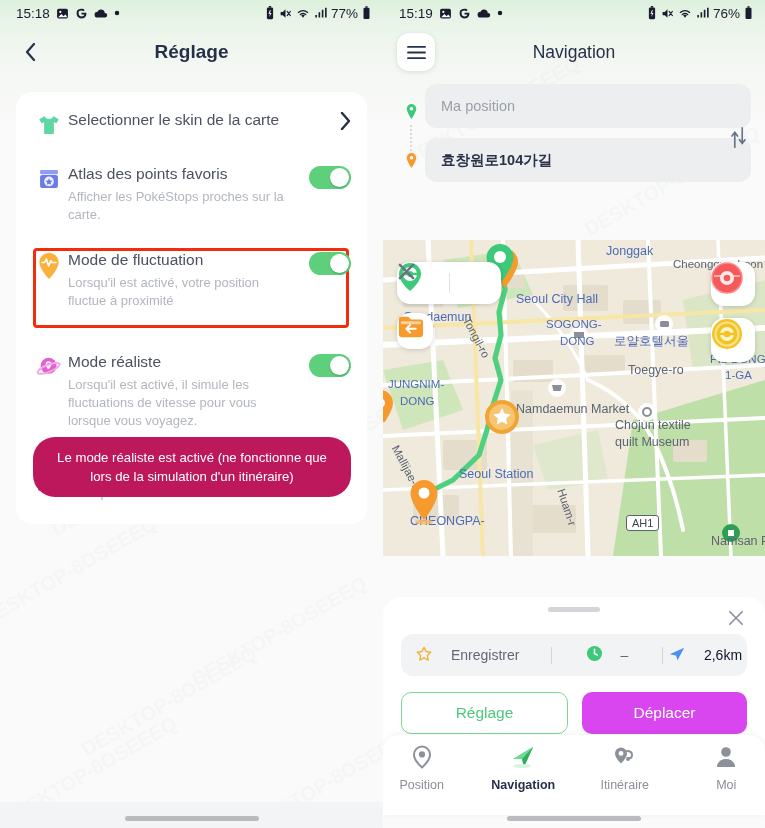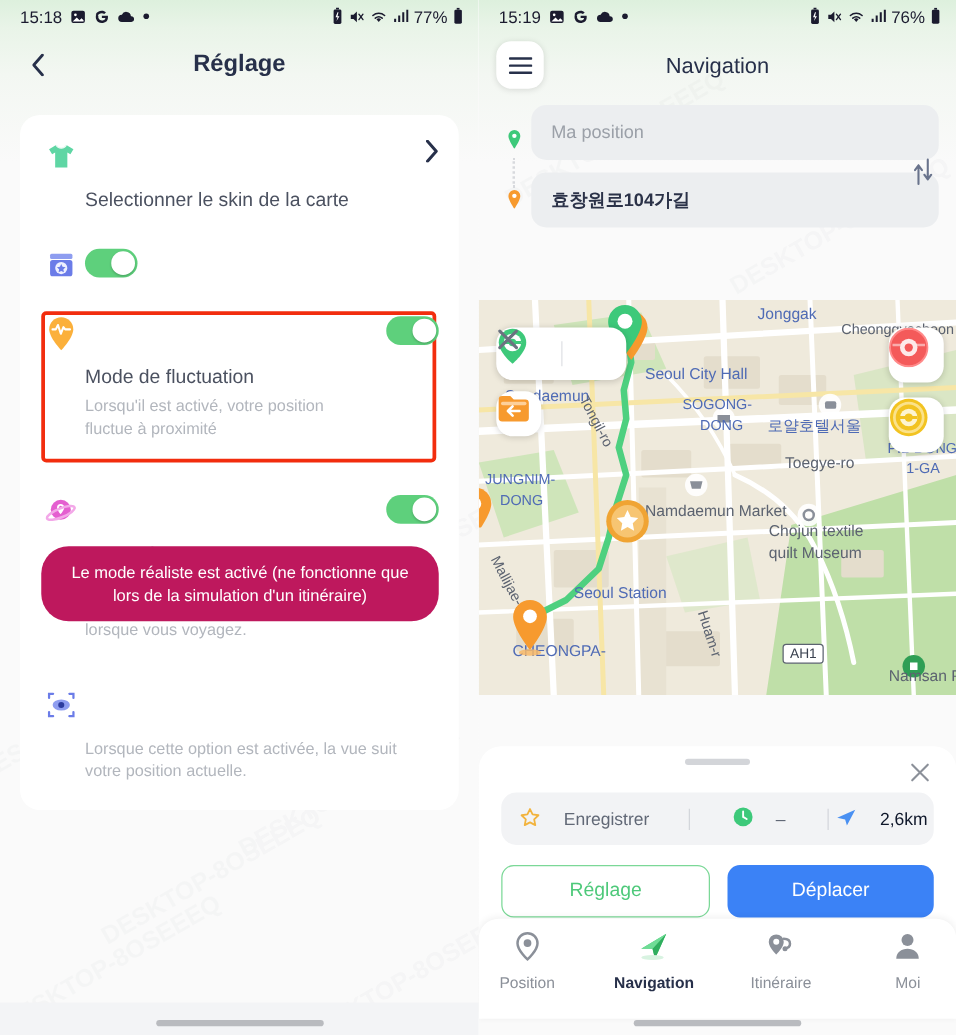--- a/index.html
+++ b/index.html
@@ -66,21 +66,21 @@
     border-radius: 16px;
     padding: 4px 0 10px 0;
   }
   .row {
     position: relative;
     display: flex; align-items: flex-start;
     padding: 14px 16px 12px 14px;
     min-height: 52px;
   }
   .row-ico { width: 38px; flex: 0 0 38px; display: flex; justify-content: center; padding-top: 2px; }
-  .row-body { flex: 1 1 auto; padding-right: 10px; margin-top: 41px; }
+  .row-body { flex: 1 1 auto; padding-right: 10px; }
   .row-title { font-size: 15.5px; color: #4b5160; line-height: 20px; }
   .row-sub { font-size: 13px; color: #b2b6bd; line-height: 18px; margin-top: 4px; }
   .row-tail { flex: 0 0 auto; display: flex; align-items: center; padding-top: 2px; }
 
   .chev { color: #27304a; font-size: 16px; font-weight: bold; }
 
   .toggle {
     width: 42px; height: 23px; border-radius: 12px; background: #5ed07c;
     position: relative; cursor: pointer; flex: 0 0 auto;
   }
@@ -195,21 +195,21 @@
   .info-seg.c { flex: 1; justify-content: center; color: #0f172a; }
   .vdiv { width: 1px; height: 17px; background: #d3d6db; }
 
   .actions { display: flex; gap: 14px; margin-top: 16px; }
   .btn {
     flex: 1; height: 42px; border-radius: 10px;
     display: flex; align-items: center; justify-content: center;
     font-size: 15.5px; cursor: pointer;
   }
   .btn.outline { background: #fff; border: 1px solid #7bd897; color: #4ec97a; }
-  .btn.solid { background: #3b82f6; color: #fff; }
+  .btn.solid { background: #d946ef; color: #fff; }
 
   
   .tabbar {
     position: absolute; left: 0; right: 0; bottom: 13px; height: 80px;
     background: #fff; border-radius: 16px 16px 0 0;
     box-shadow: 0 -1px 6px rgba(0,0,0,.06);
     display: flex; align-items: flex-start; padding-top: 10px; gap: 24px;
   }
   .tab { flex: 1; display: flex; flex-direction: column; align-items: center; gap: 5px; cursor: pointer; }
   .tab-label { font-size: 12.5px; color: #8b9099; }
@@ -334,20 +334,24 @@
       </div>
 
       <div class="row">
         <div class="row-ico">
           <svg width="26" height="26" viewBox="0 0 32 32">
             <rect x="5" y="5" width="22" height="5" rx="1.5" fill="#8e9df0"></rect>
             <rect x="5" y="11" width="22" height="16" rx="2.5" fill="#6b7ce8"></rect>
             <circle cx="16" cy="19" r="6" fill="#eef0ff"></circle>
             <path d="M16 15l1.3 2.7 3 .4-2.2 2.1.5 3-2.6-1.4-2.6 1.4.5-3-2.2-2.1 3-.4z" fill="#6b7ce8"></path>
           </svg>
+        </div>
+        <div class="row-body">
+          <div class="row-title">Atlas des points favoris</div>
+          <div class="row-sub">Afficher les PokéStops proches sur la carte.</div>
         </div>
         <div class="row-tail">
           <div class="toggle">
               <div class="knob"></div>
             </div>
         </div>
       </div>
 
       <div class="row" style="padding-bottom:22px;">
         <div class="hl-box"></div>

